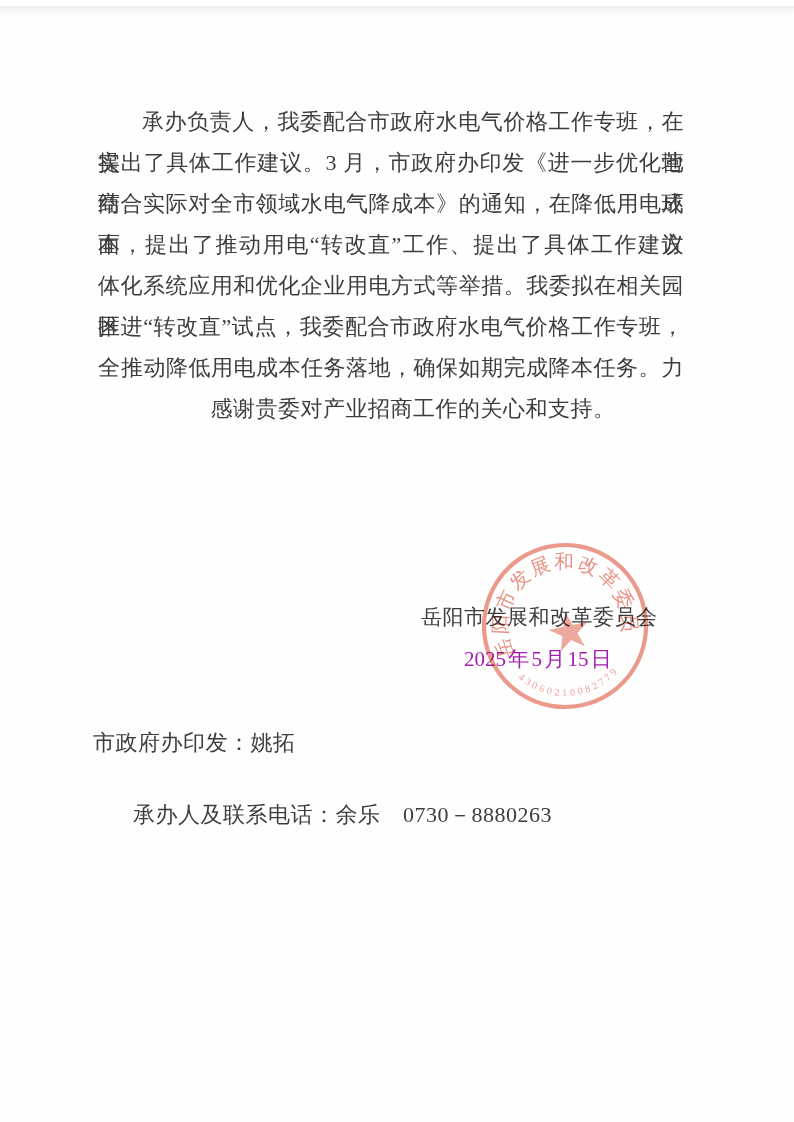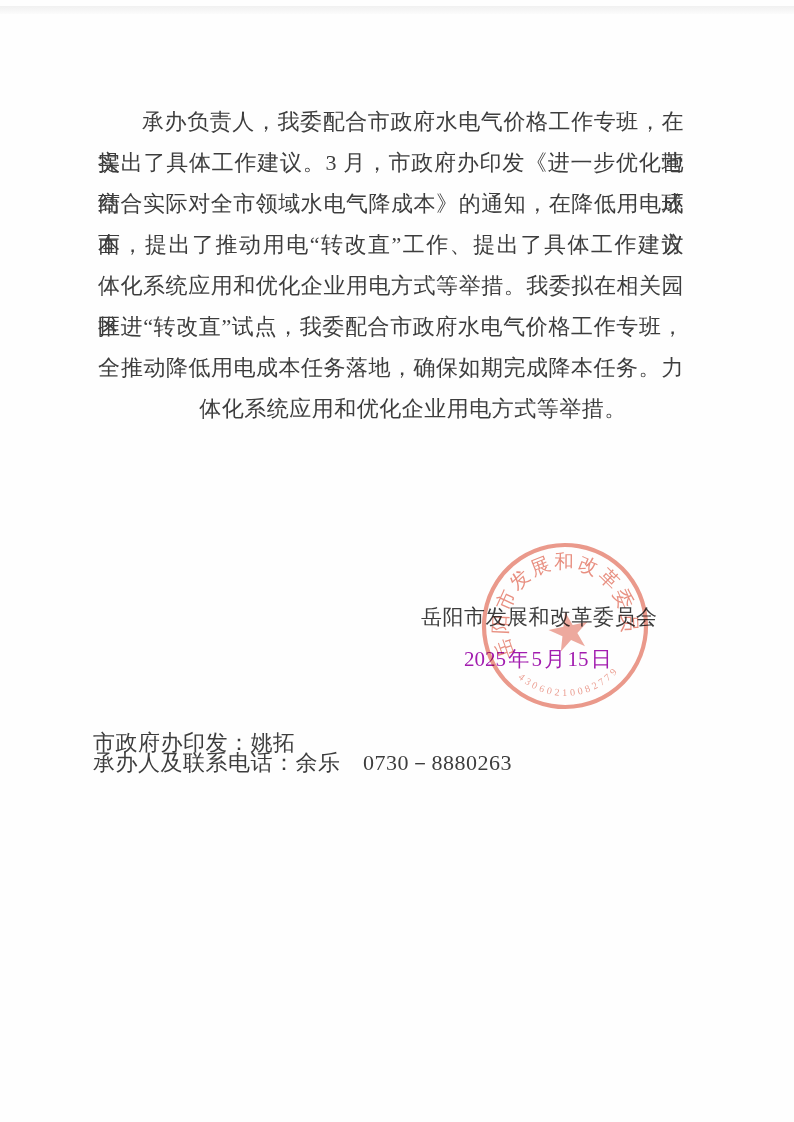--- a/index.html
+++ b/index.html
@@ -61,21 +61,21 @@
   .contact-line1, .contact-line2 {
     position: absolute;
     left: 93px;
     font-size: 22px;
     line-height: 32px;
     letter-spacing: 0.5px;
     color: #3d3d3d;
     white-space: nowrap;
   }
   .contact-line1 { top: 727px; }
-  .contact-line2 { top: 747px; }
+  .contact-line2 { top: 799px; margin-left: 40px; }
   .seal {
     position: absolute;
     left: 475px; top: 536px;
     mix-blend-mode: multiply;
     filter: blur(0.35px);
     opacity: 0.92;
   }
   .seal-ring {
     fill: none;
     stroke: #e06551;
@@ -106,21 +106,21 @@
   <div class="scan-band"></div>
 
   <div class="body-text">
     <div class="line just indent">承办负责人，我委配合市政府水电气价格工作专班，在实地</div>
     <div class="line just">提出了具体工作建议。3 月，市政府办印发《进一步优化营商环</div>
     <div class="line just">结合实际对全市领域水电气降成本》的通知，在降低用电成本方</div>
     <div class="line just">面，提出了推动用电“转改直”工作、提出了具体工作建议</div>
     <div class="line just">体化系统应用和优化企业用电方式等举措。我委拟在相关园区</div>
     <div class="line just">推进“转改直”试点，我委配合市政府水电气价格工作专班，全力</div>
     <div class="line">推动降低用电成本任务落地，确保如期完成降本任务。</div>
-    <div class="line indent">体化系统应用和优化企业用电方式等举措。</div>
+    <div class="line indent">感谢贵委对产业招商工作的关心和支持。</div>
   </div>
 
   <div class="sig-org">岳阳市发展和改革委员会</div>
   <div class="sig-date">2025 年 5 月 15 日</div>
 
   <svg class="seal" width="180" height="180" viewBox="0 0 180 180" xmlns="http://www.w3.org/2000/svg">
     <defs>
       <path id="seal-arc-top" d="M -54.5 19.8 A 58 58 0 1 1 54.5 19.8"></path>
       <path id="seal-arc-bottom" d="M -57.3 40.2 A 70 70 0 0 0 57.3 40.2"></path>
     </defs>

